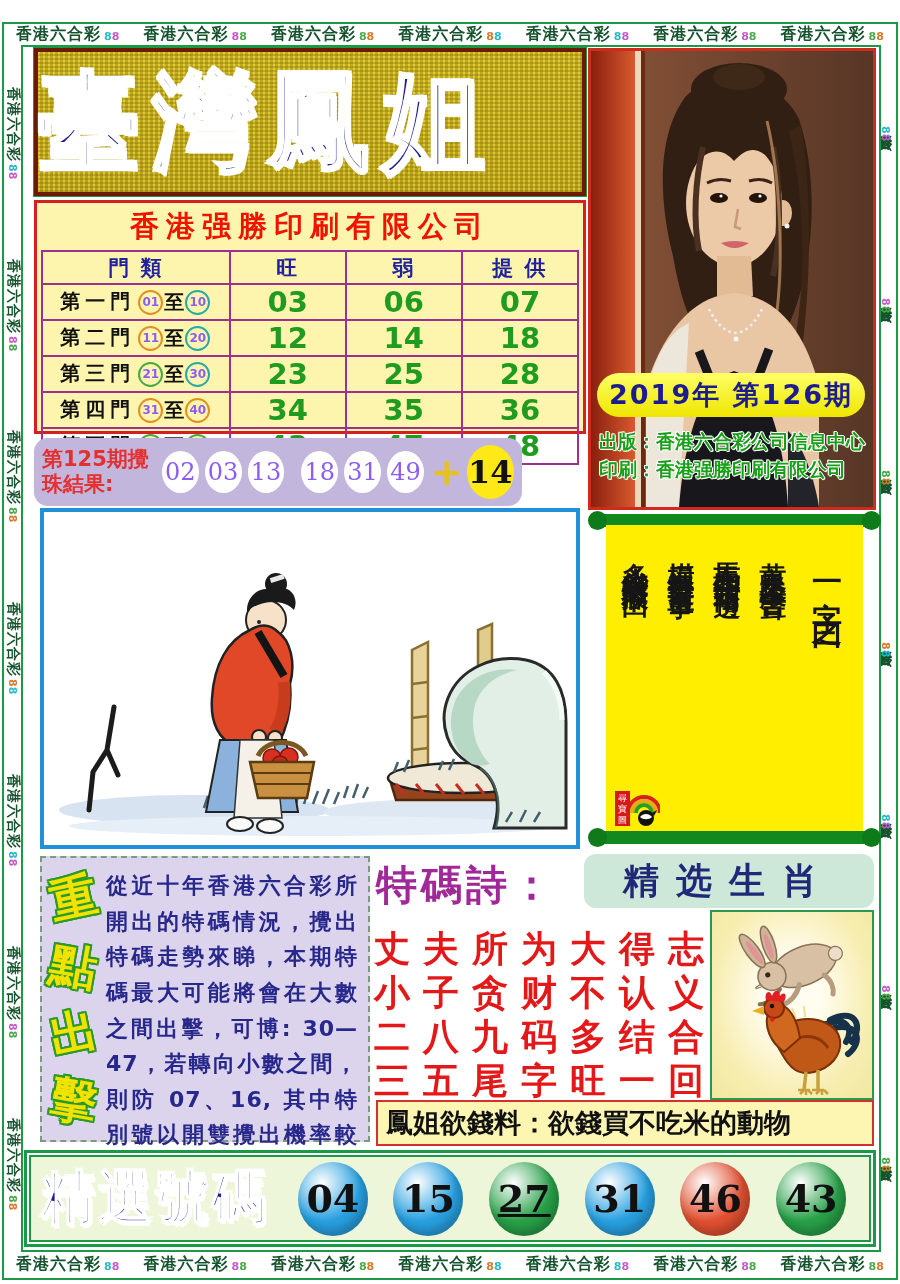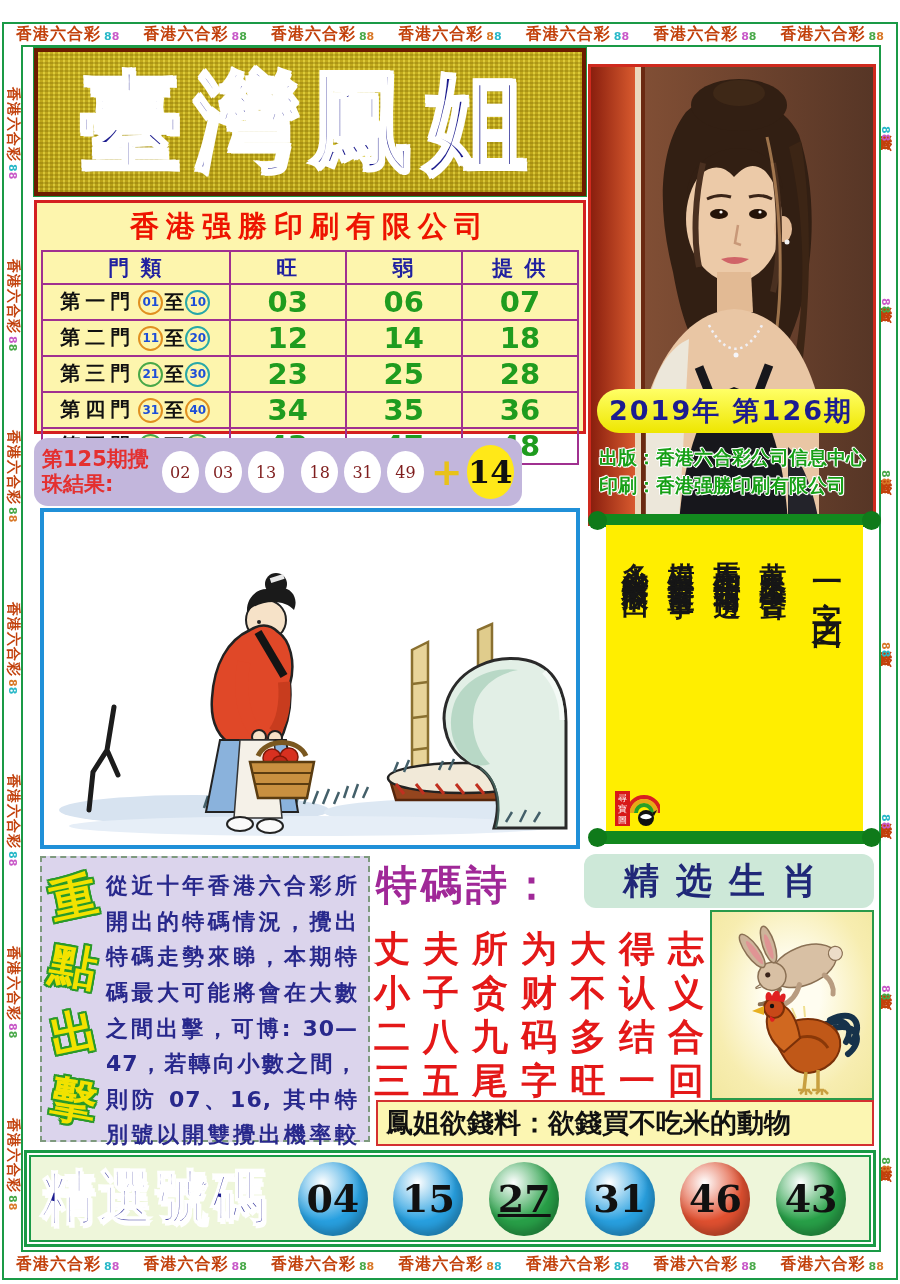--- a/index.html
+++ b/index.html
@@ -8,52 +8,52 @@
     font-family:"DejaVu Sans","Liberation Sans",sans-serif;
     overflow:hidden;
   }
   .abs{position:absolute;}
 
   
   #outer-frame{left:2px;top:22px;width:892px;height:1254px;border:2px solid #1a9a46;}
   #content-frame{left:21px;top:45px;width:856px;height:1203px;border:2px solid #1a9a46;background:#fff;}
   .border-strip{display:flex;align-items:center;justify-content:space-around;overflow:hidden;background:#fff;}
   .b-unit{display:inline-flex;align-items:center;gap:3px;white-space:nowrap;}
-  .b-txt{color:#c2410c;font-weight:bold;font-size:16px;letter-spacing:1px;}
+  .b-txt{color:#14532d;font-weight:bold;font-size:16px;letter-spacing:1px;}
   .b-dots i{font-style:normal;font-weight:bold;font-size:11px;line-height:1;}
   #strip-top{left:4px;top:24px;width:892px;height:21px;}
   #strip-bottom{left:4px;top:1252px;width:892px;height:24px;}
   #strip-left,#strip-right{flex-direction:column;}
   #strip-left{left:4px;top:47px;width:17px;height:1203px;}
   #strip-right{left:877px;top:47px;width:17px;height:1203px;}
   #strip-left .b-unit,#strip-right .b-unit{writing-mode:vertical-rl;gap:2px;}
   #strip-left .b-txt{text-orientation:sideways;font-size:14px;}
   #strip-right .b-txt{text-orientation:upright;font-size:14px;letter-spacing:0;}
   #strip-left .b-dots,#strip-right .b-dots{writing-mode:vertical-rl;}
 
   
   #masthead{
     left:34px;top:48px;width:552px;height:148px;
     border:4px solid #6b1c00;box-sizing:border-box;
     background:
       repeating-linear-gradient(0deg, rgba(120,100,0,.30) 0 2px, rgba(255,255,255,0) 2px 4px),
       repeating-linear-gradient(90deg, rgba(255,244,90,.45) 0 2px, rgba(255,255,255,0) 2px 5px),
       linear-gradient(#c3ab1e,#b9a018);
-    display:flex;align-items:center;justify-content:center;
+    display:flex;align-items:center;justify-content:flex-start;
     outline:1px solid #1a9a46;
   }
   #masthead-title{
     font-size:102px;font-weight:bold;color:#1c1c8e;letter-spacing:13px;
     -webkit-text-stroke:3px #ffffff;
     text-shadow:0 0 2px #fff,2px 2px 0 #fff,-2px -2px 0 #fff;
     line-height:1;transform:scaleY(1.05);white-space:nowrap;
   }
 
   
-  #photo-box{left:588px;top:64px;width:288px;height:462px;border:3px solid #cf2a1e;box-sizing:border-box;background:#6e4634;}
+  #photo-box{left:588px;top:48px;width:288px;height:462px;border:3px solid #cf2a1e;box-sizing:border-box;background:#6e4634;}
   #photo-box svg{display:block;}
   #issue-badge{
     left:6px;top:322px;width:268px;height:44px;border-radius:22px;
     background:linear-gradient(#ffff66,#eee600);
     display:flex;align-items:center;justify-content:center;
     font-size:27px;font-weight:bold;color:#1c1c90;letter-spacing:2px;
   }
   .pub-line{
     left:8px;width:268px;height:27px;font-size:19px;font-weight:bold;color:#17a017;
     text-shadow:1px 0 #fff,-1px 0 #fff,0 1px #fff,0 -1px #fff,1px 1px #fff,-1px -1px #fff;
@@ -70,35 +70,35 @@
     margin:2px 0 3px 0;font-family:"DejaVu Sans",sans-serif;
   }
   #analysis-table{width:100%;border-collapse:collapse;table-layout:fixed;}
   #analysis-table th,#analysis-table td{border:2px solid #a03090;padding:0;height:31px;text-align:center;margin-top:32px;}
   #analysis-table col.c0{width:35%;}
   #analysis-table th{color:#2020a0;font-size:21px;font-weight:bold;letter-spacing:2px;}
   .lbl{font-size:20px;font-weight:bold;color:#111;white-space:nowrap;}
   .lbl .pfx{letter-spacing:5px;margin-right:2px;}
   .circ{
     display:inline-block;width:21px;height:21px;line-height:21px;border:2px solid #e09020;border-radius:50%;
-    font-size:12px;font-weight:bold;color:#1d4ed8;vertical-align:middle;margin:0 1px;background:#fdf5ad;
+    font-size:12px;font-weight:bold;color:#8b5cf6;vertical-align:middle;margin:0 1px;background:#fdf5ad;
   }
   .zhi{font-size:20px;font-weight:bold;vertical-align:middle;}
   .val{color:#1f9c1f;font-size:29px;font-weight:bold;font-family:"DejaVu Sans",sans-serif;}
 
   
   #result-box{
     left:34px;top:438px;width:488px;height:68px;border-radius:14px;background:#c2b6dc;
     display:flex;align-items:center;padding:0 8px;box-sizing:border-box;
   }
   #result-label{color:#e43030;font-weight:bold;font-size:21px;line-height:1.2;margin-right:10px;white-space:nowrap;}
   .draw-ball{
-    width:42px;height:42px;border-radius:50%;background:#fff;color:#7f1d1d;
+    width:42px;height:42px;border-radius:50%;background:#fff;color:#8b5cf6;
     display:inline-flex;align-items:center;justify-content:center;
-    font-size:16px;font-family:"DejaVu Serif",serif;margin:0 3px;
+    font-size:24px;font-family:"DejaVu Serif",serif;margin:0 3px;
   }
   #plus-sign{color:#e8c218;font-size:38px;font-weight:bold;margin:0 4px;line-height:1;}
   #special-ball{
     width:54px;height:54px;border-radius:50%;color:#111;
     display:inline-flex;align-items:center;justify-content:center;
     font-size:32px;font-weight:bold;font-family:"DejaVu Serif",serif;
   }
 
   
   #cartoon-box{left:40px;top:508px;width:540px;height:341px;border:4px solid #2090d8;box-sizing:border-box;background:#fff;}

